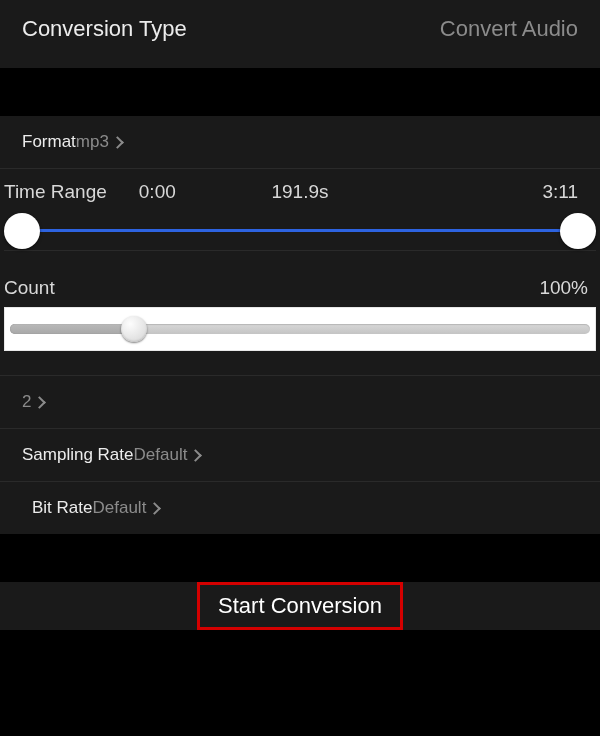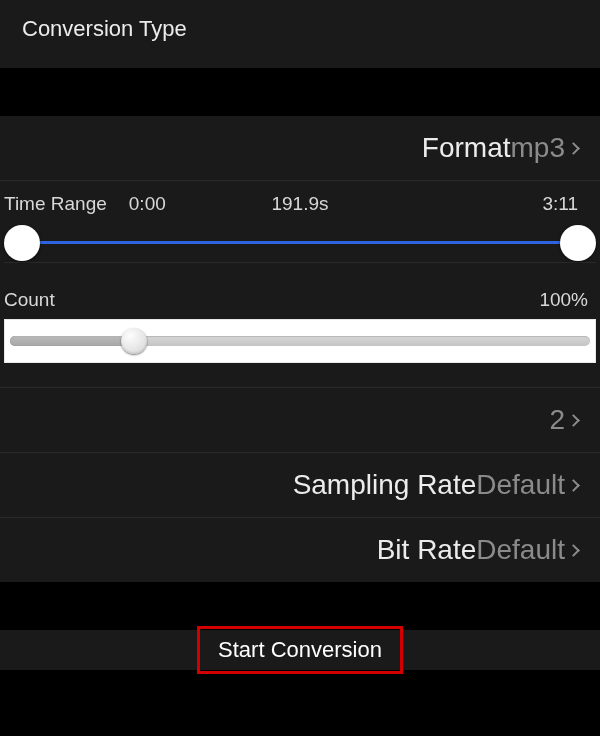--- a/index.html
+++ b/index.html
@@ -18,24 +18,24 @@
     align-items: center;
     padding: 16px 22px 26px 22px;
     font-size: 22px;
   }
   .header .title { color: #ececec; }
   .header .value { color: #8b8b8b; }
   .spacer1 { height: 48px; background: #000; }
   .spacer2 { height: 48px; background: #000; }
   .row {
     display: flex;
-    justify-content: flex-end;
+    justify-content: flex-start;
     align-items: center;
     padding: 16px 22px;
-    font-size: 28px;
+    font-size: 17px;
     border-bottom: 1px solid #2a2a2a;
   }
   .row .label { color: #ececec; }
   .row .value { color: #8b8b8b; display: flex; align-items: center; }
   .chevron {
     width: 9px; height: 9px;
     border-top: 2px solid #8b8b8b;
     border-right: 2px solid #8b8b8b;
     transform: rotate(45deg);
     margin-left: 4px;
@@ -44,21 +44,21 @@
     padding: 0 0 10px 0;
   }
   .timerange-top {
     display: flex;
     align-items: center;
     font-size: 19px;
     color: #d8d8d8;
     padding: 12px 22px 8px 4px;
     position: relative;
   }
-  .timerange-top .tr-label { margin-right: 22px; white-space: nowrap; padding-left:0; margin-left:0;}
+  .timerange-top .tr-label { margin-right: 32px; white-space: nowrap; padding-left:0; margin-left:0;}
   .timerange-top { padding-left: 4px; }
   .tr-label { padding-left: 0; margin-left: 0; }
   .timerange-top .tr-start {}
   .timerange-top .tr-mid { position: absolute; left: 50%; transform: translateX(-50%); }
   .timerange-top .tr-end { margin-left: auto; }
   .range-slider {
     position: relative;
     height: 40px;
     margin: 0 4px 6px 4px;
     border-bottom: 1px solid #2a2a2a;
@@ -123,39 +123,40 @@
     border-radius: 50%;
     background: radial-gradient(circle at 35% 30%, #fdfdfd, #d4d4d4);
     box-shadow: 0 1px 2px rgba(0,0,0,0.5), inset 0 -1px 2px rgba(0,0,0,0.15);
   }
   .last-row { border-bottom: none; padding-left: 32px; }
   .bottom-bar {
     background: #1a1a1a;
     display: flex;
     align-items: center;
     justify-content: center;
-    height: 40px;
+    height: 48px;
   }
   .start-btn {
     font-size: 22px;
     color: #fff;
     padding: 8px 18px;
     border: 3px solid #d40000;
     background: transparent;
     cursor: pointer;
   }
   .footer-space { height: 60px; background: #000; }
   .tr-wrap { padding-left: 0px; }
   .timerange-top { padding-left: 4px; }
 </style>
 </head>
 <body>
 
 <div class="panel header">
   <span class="title">Conversion Type</span>
+  <span class="value">Convert Audio</span>
 </div>
 
 <div class="spacer1"></div>
 
 <div class="panel">
 
   <div class="row">
     <span class="label">Format</span>
     <span class="value">
       <span>mp3</span>

